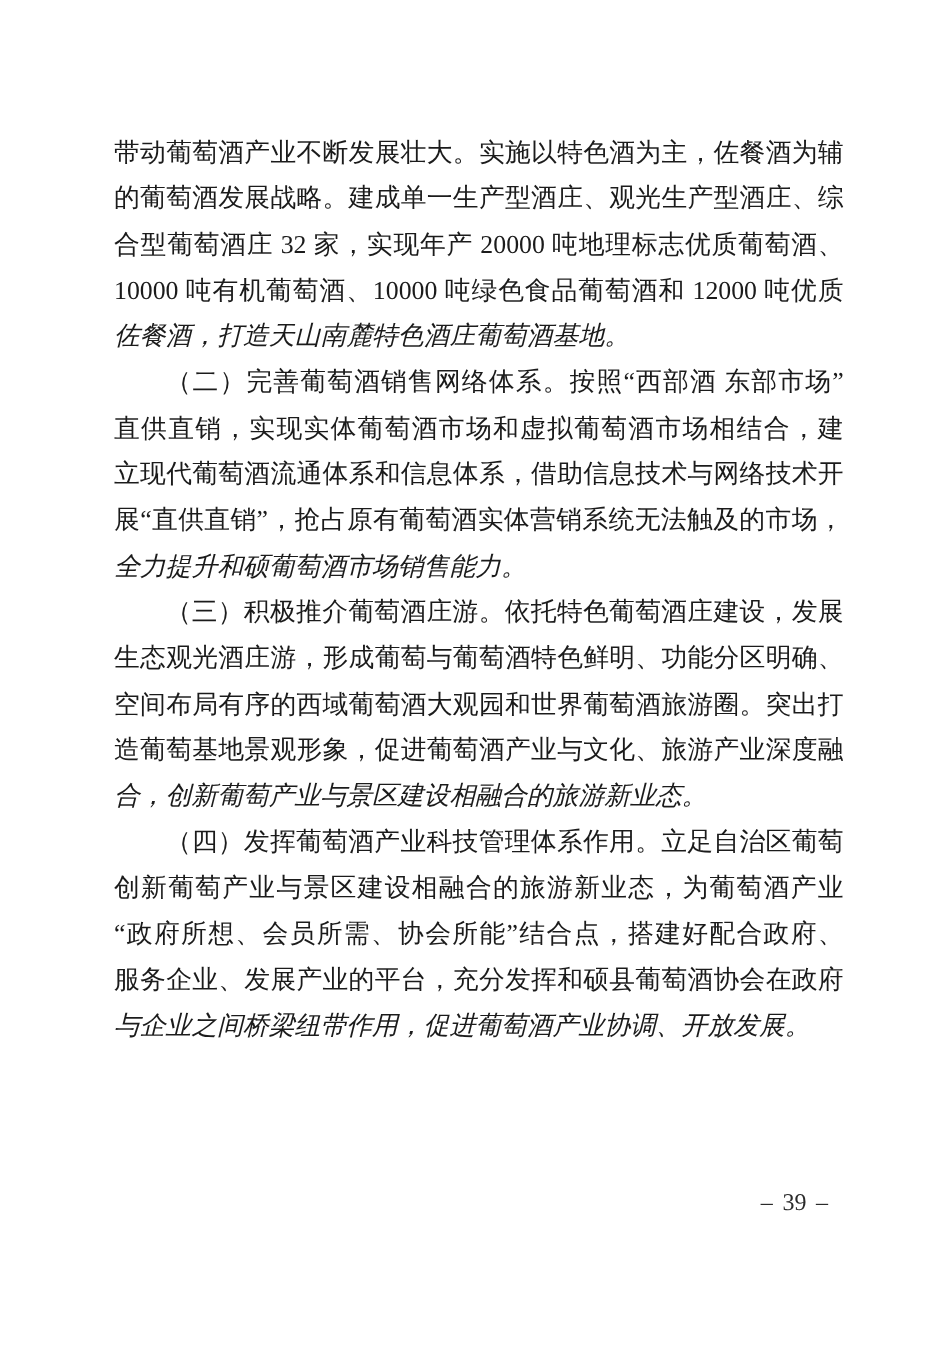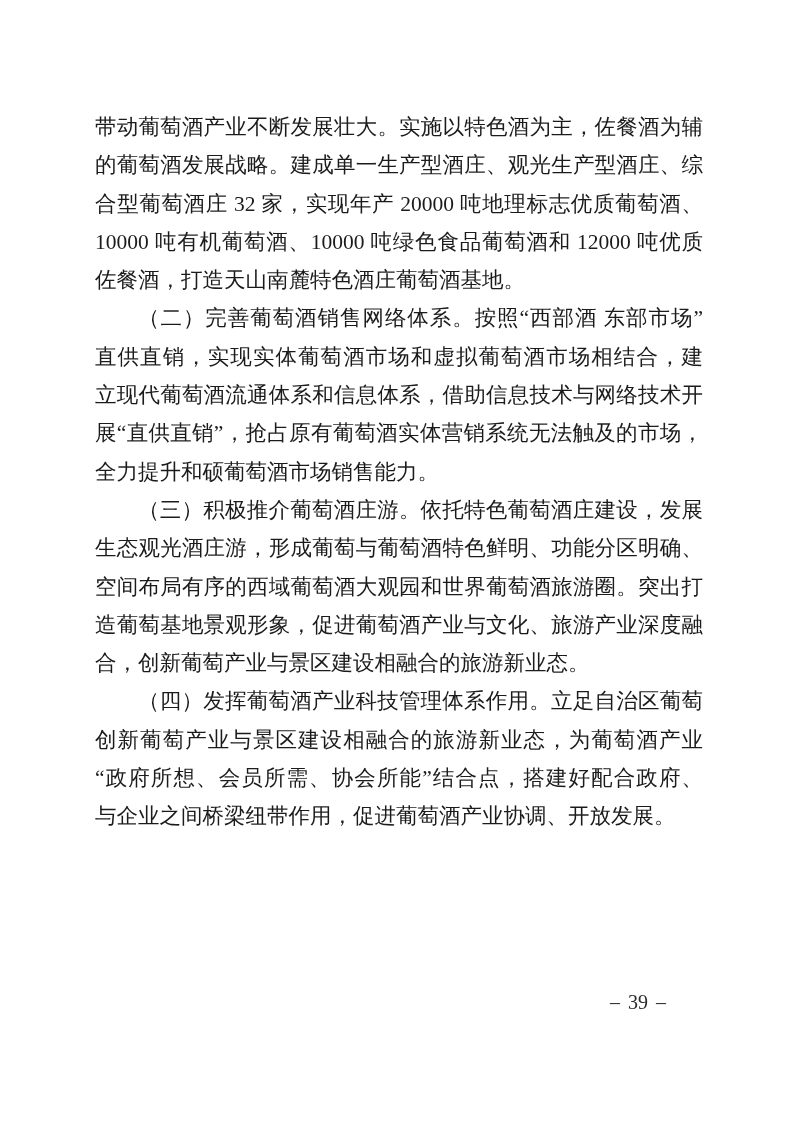--- a/index.html
+++ b/index.html
@@ -30,28 +30,29 @@
     font-size: 21.5px;
     line-height: 38.3px;
     max-height: 38.3px;
     overflow: hidden;
     text-align: justify;
     text-align-last: justify;
     white-space: normal;
   }
   .line.last {
     text-align-last: left;
+    font-style: italic;
   }
   .line.indent {
     padding-left: 43px;
   }
   .page-number {
     position: absolute;
     top: 990px;
-    left: 596px;
+    left: 620px;
     width: 84px;
     font-size: 20px;
     line-height: 24px;
     color: #2b2b2b;
     text-align: center;
     word-spacing: 3px;
   }
 </style>
 </head>
 <body>
@@ -76,17 +77,18 @@
         <div class="line indent">（三）积极推介葡萄酒庄游。依托特色葡萄酒庄建设，发展</div>
         <div class="line">生态观光酒庄游，形成葡萄与葡萄酒特色鲜明、功能分区明确、</div>
         <div class="line">空间布局有序的西域葡萄酒大观园和世界葡萄酒旅游圈。突出打</div>
         <div class="line">造葡萄基地景观形象，促进葡萄酒产业与文化、旅游产业深度融</div>
         <div class="line last">合，创新葡萄产业与景区建设相融合的旅游新业态。</div>
       </div>
       <div class="para">
         <div class="line indent">（四）发挥葡萄酒产业科技管理体系作用。立足自治区葡萄</div>
         <div class="line">创新葡萄产业与景区建设相融合的旅游新业态，为葡萄酒产业</div>
         <div class="line">“政府所想、会员所需、协会所能”结合点，搭建好配合政府、</div>
+        <div class="line">服务企业、发展产业的平台，充分发挥和硕县葡萄酒协会在政府</div>
         <div class="line last">与企业之间桥梁纽带作用，促进葡萄酒产业协调、开放发展。</div>
       </div>
     </div>
   <div class="page-number">– 39 –</div>
 </div>
 
 </body></html>

